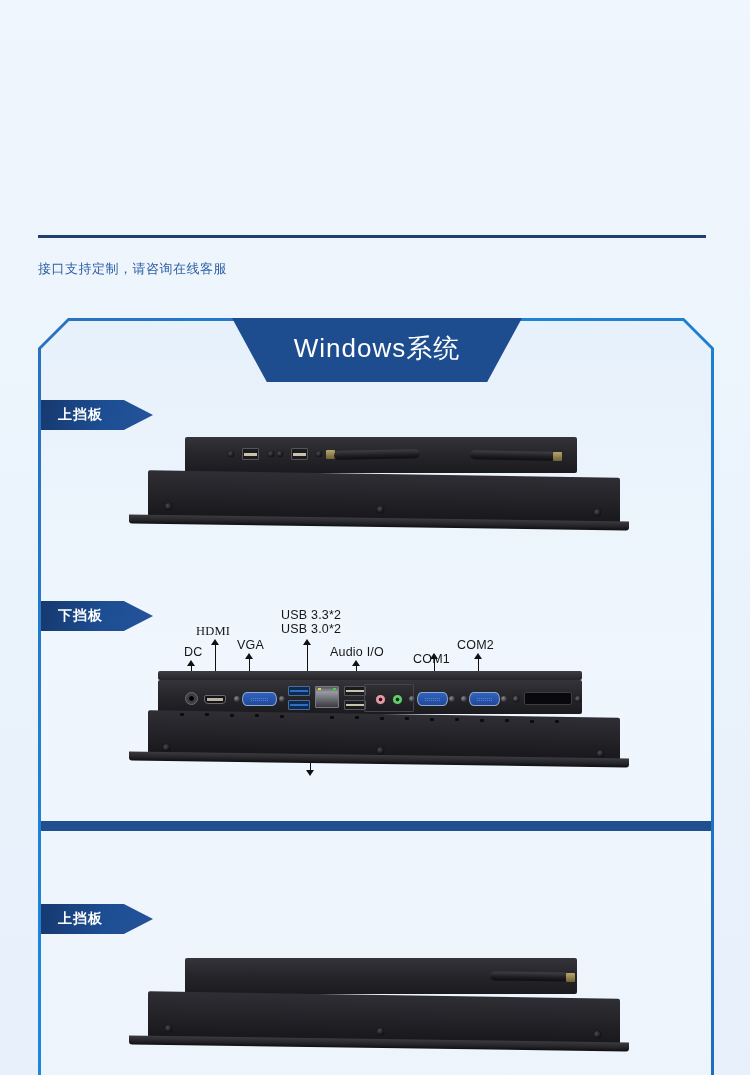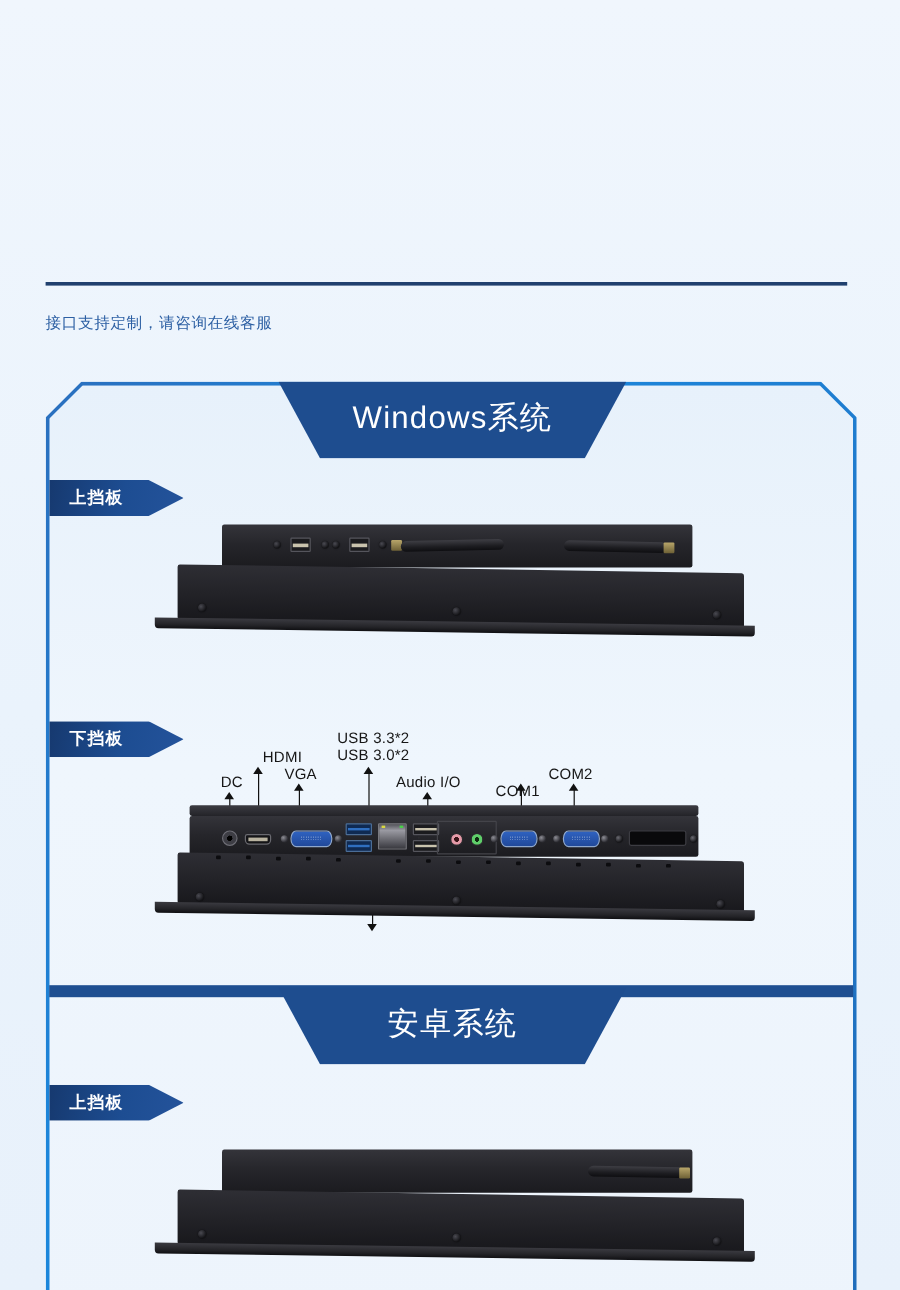--- a/index.html
+++ b/index.html
@@ -247,21 +247,21 @@
     </div>
 
     <div class="tag" style="left:41px; top:601px;">
       <span>下挡板</span>
     </div>
 
     <div class="lbl" style="left:184px; top:645px;">DC</div>
     <div class="leader" style="left:191px; top:662px; height:30px;"></div>
     <div class="arrow-up" style="left:187px; top:660px;"></div>
 
-    <div class="lbl" style="left:219px; top:624px;">HDMI</div>
+    <div class="lbl" style="left:196px; top:624px;font-family:Liberation Serif, serif;">HDMI</div>
     <div class="leader" style="left:215px; top:641px; height:51px;"></div>
     <div class="arrow-up" style="left:211px; top:639px;"></div>
 
     <div class="lbl" style="left:237px; top:638px;">VGA</div>
     <div class="leader" style="left:249px; top:655px; height:37px;"></div>
     <div class="arrow-up" style="left:245px; top:653px;"></div>
 
     <div class="lbl two" style="left:281px; top:608px;">
       <div>USB 3.3*2</div>
       <div>USB 3.0*2</div>
@@ -353,23 +353,20 @@
       <div class="vent" style="left:405px; top:717px;"></div>
       <div class="vent" style="left:430px; top:718px;"></div>
       <div class="vent" style="left:455px; top:718px;"></div>
       <div class="vent" style="left:480px; top:719px;"></div>
       <div class="vent" style="left:505px; top:719px;"></div>
       <div class="vent" style="left:530px; top:720px;"></div>
       <div class="vent" style="left:555px; top:720px;"></div>
     </div>
 
     <div class="banner-bar" style="left:41px; top:821px; width:670px;"></div>
-    <div class="banner" style="left:232px; top:823px; width:290px;">
-      <span>安卓系统</span>
-    </div>
 
     <div class="tag" style="left:41px; top:904px;">
       <span>上挡板</span>
     </div>
 
     <div class="device">
       <div class="plate-back" style="left:185px; top:958px; width:392px; height:36px;"></div>
       <div class="antenna" style="left:490px; top:972px; width:80px; height:9px; transform:rotate(1deg);"></div>
       <div class="ant-base" style="left:566px; top:973px; width:9px; height:9px;"></div>
 

